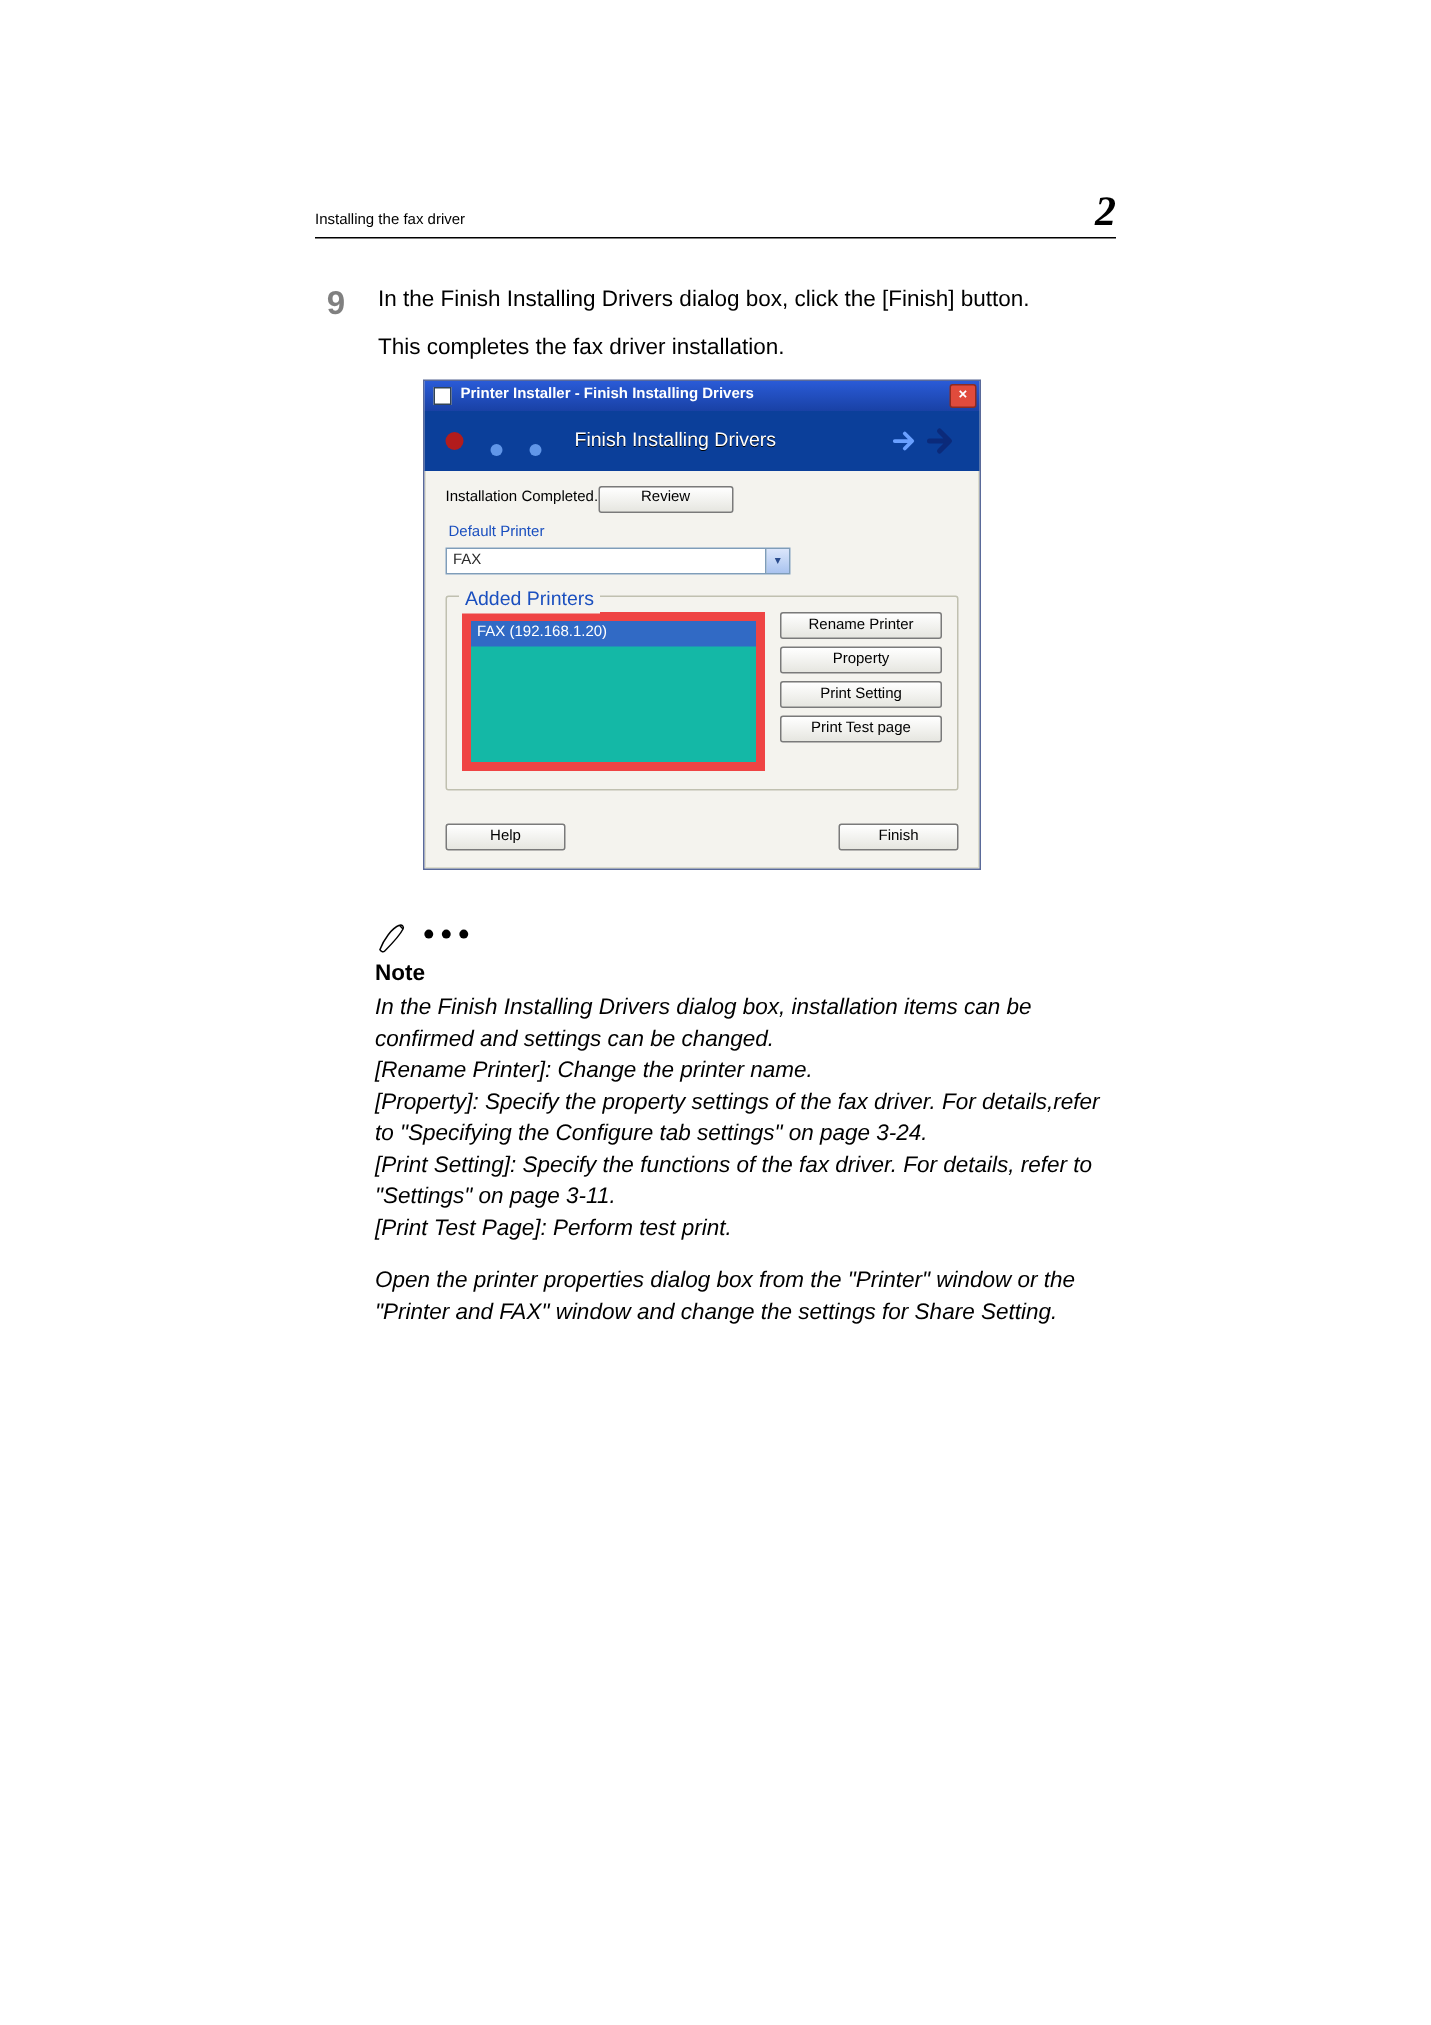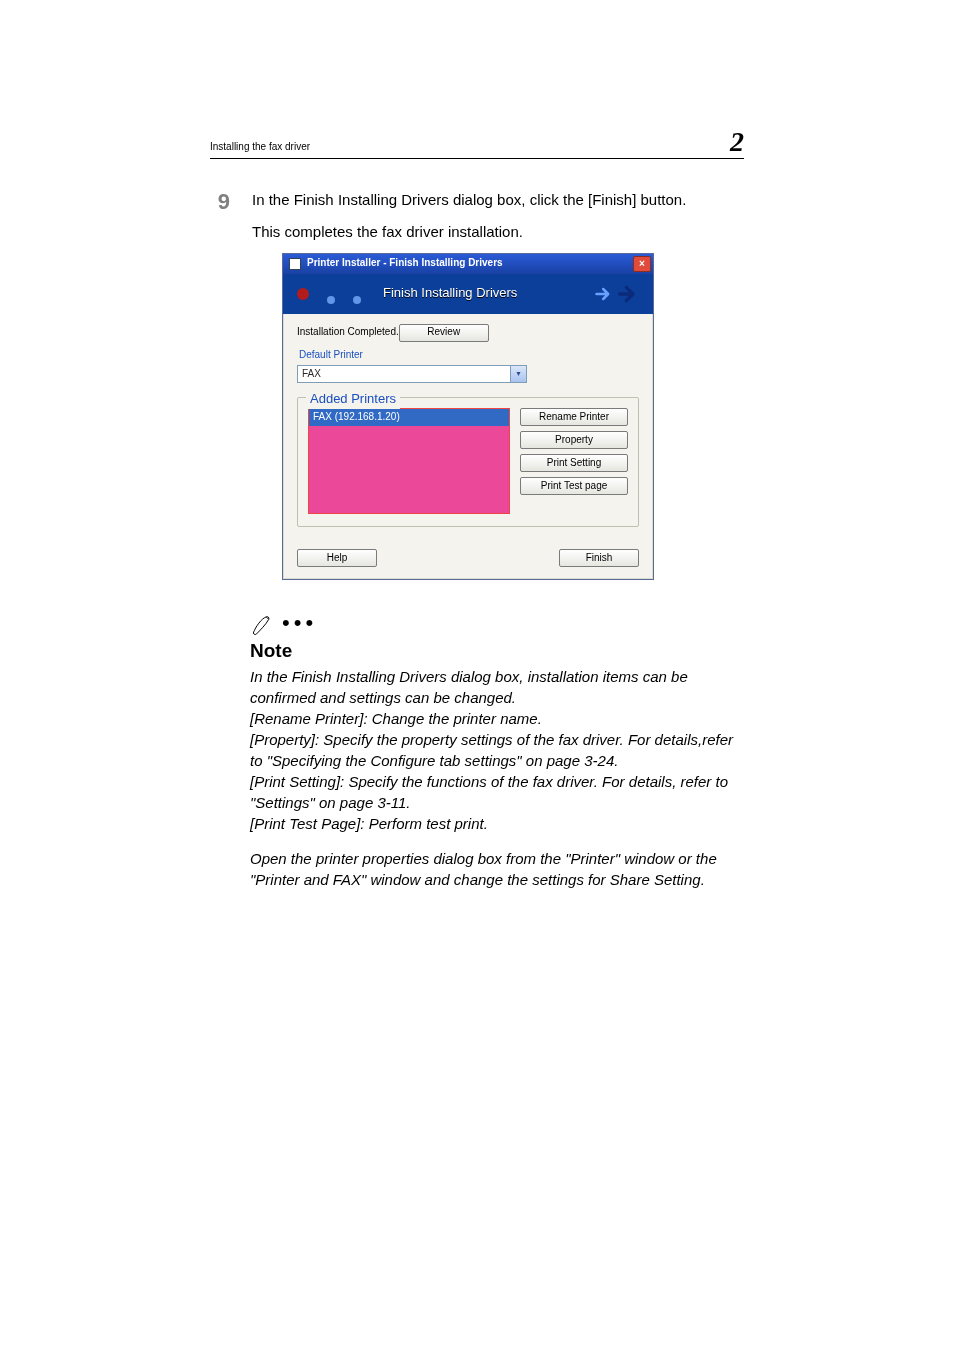--- a/index.html
+++ b/index.html
@@ -29,29 +29,29 @@
   .row1{display:flex;align-items:center;justify-content:flex-start;margin-bottom:6px}
   .status{color:#000}
   .winbtn{min-width:90px;height:18px;border:1px solid #7a7a7a;background:linear-gradient(#fff,#e6e6e0);border-radius:2px;font-size:10px;display:flex;align-items:center;justify-content:center;padding:0 8px;box-sizing:border-box}
   .fld-label{color:#1a4fbf;font-size:10px;margin:4px 0 3px 2px}
   .combo{display:flex;width:230px;height:18px;border:1px solid #7f9db9;background:#fff;box-sizing:border-box}
   .combo-input{flex:1;padding:0 4px;color:#2a2a2a;font-size:10px;display:flex;align-items:center;white-space:nowrap;overflow:hidden}
   .combo-btn{width:15px;background:linear-gradient(#dbe6fb,#a9c3ef);border-left:1px solid #7f9db9;display:flex;align-items:center;justify-content:center;color:#2a4b8d;font-size:8px}
   .group{border:1px solid #c0c0b0;border-radius:2px;margin-top:14px;padding:10px 10px 12px;position:relative}
   .group-title{position:absolute;top:-8px;left:8px;background:#f4f3ee;padding:0 4px;color:#1a4fbf;font-size:13px}
   .group-row{display:flex;gap:10px}
-  .listbox{flex:1;height:106px;border:1px solid #ef4444;background:#ec4899;box-sizing:border-box;overflow:hidden}
+  .listbox{flex:1;height:106px;border:6px solid #ef4444;background:#14b8a6;box-sizing:border-box;overflow:hidden}
   .listitem{background:#316ac5;color:#fff;font-size:10px;padding:1px 4px;white-space:nowrap}
   .btncol{display:flex;flex-direction:column;gap:5px;width:108px}
   .footer-row{display:flex;justify-content:space-between;margin-top:22px}
   
   .note-icon{display:flex;align-items:flex-end;gap:6px;margin:18px 0 2px 40px}
   .hand{width:26px;height:26px}
   .dots{font-size:22px;letter-spacing:4px;color:#000;position:relative;top:-2px}
-  .note-head{font-weight:bold;font-size:19px;margin:0 0 4px 40px}
+  .note-head{font-weight:bold;font-size:15px;margin:0 0 4px 40px}
   .note-body{font-style:italic;font-size:15px;line-height:1.4;margin-left:40px}
   .note-body p{margin:0}
   .spacer{height:14px}
   
   .pagefoot{position:absolute;bottom:110px;left:210px;right:210px;border-top:1px solid #000;padding-top:8px;display:flex;justify-content:space-between;font-size:14px}
 </style>
 </head>
 <body>
 
 <div class="page">

